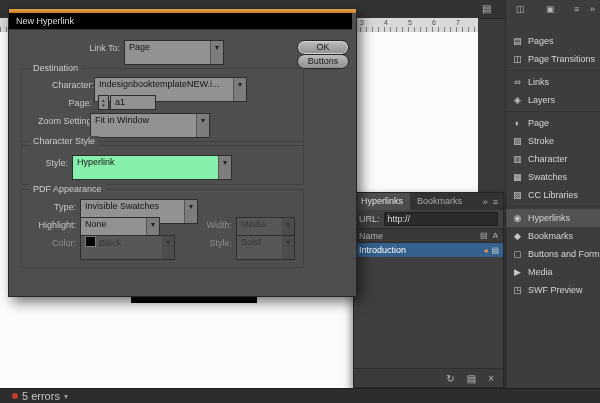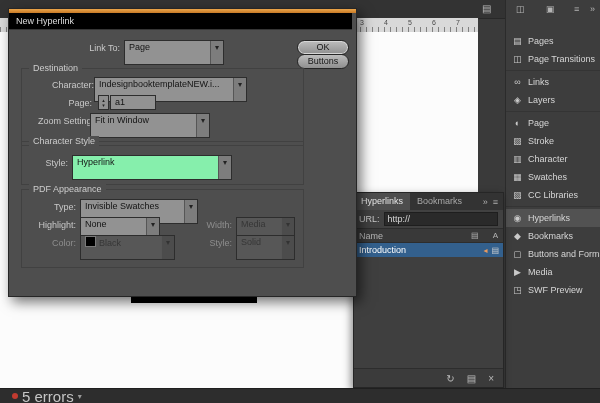--- a/index.html
+++ b/index.html
@@ -15,21 +15,21 @@
   .rnum{position:absolute;top:1px;font-size:7px;color:#4a4a4a}
   
   .page{position:absolute;left:0;top:32px;width:478px;height:356px;background:#fcfcfc}
   .partial-text{position:absolute;left:355px;top:60px;font-family:"Liberation Serif",serif;font-size:24px;color:#161616}
   .selected-text{position:absolute;left:131px;top:240px;background:#000;padding:1px 6px 4px;
        font-family:"Liberation Serif",serif;font-size:23px;color:#e59d71;text-decoration:underline}
   
   .statusbar{position:absolute;left:0;bottom:0;width:600px;height:15px;background:#2d2d2d;border-top:1px solid #1f1f1f;
        display:flex;align-items:center;padding-left:12px;gap:4px;box-sizing:border-box}
   .err-dot{width:6px;height:6px;border-radius:50%;background:#c23b30}
-  .err-text{font-size:15px;color:#c5c5c5}
+  .err-text{font-size:11px;color:#c5c5c5}
   .err-chev{font-size:8px;color:#9a9a9a}
   
   .dock{position:absolute;right:0;top:0;width:95px;height:388px;background:#3d3d3d;border-left:1px solid #2b2b2b;
        padding-top:30px;box-sizing:border-box}
   .dk-icon{position:absolute;top:4px;font-size:9px;color:#b5b5b5}
   .dock-group{border-top:1px solid #343434;padding:2px 0}
   .dock-group.first{border-top:none}
   .dock-item{display:flex;align-items:center;height:18px;padding-left:6px;gap:5px;cursor:pointer;overflow:hidden;white-space:nowrap}
   .dock-item.active{background:#525252}
   .d-icon{width:11px;font-size:9px;color:#c9c9c9;text-align:center;flex:none}
@@ -39,21 +39,21 @@
        box-shadow:-2px 3px 8px rgba(0,0,0,.45);display:flex;flex-direction:column;font-size:9px;box-sizing:border-box}
   .hp-tabs{height:17px;background:#333;display:flex;align-items:stretch;flex:none}
   .hp-tab{padding:0 7px;line-height:17px;color:#a8a8a8}
   .hp-tab.active{background:#4d4d4d;color:#e5e5e5}
   .sp{flex:1}
   .hp-chev,.hp-menu{align-self:center;color:#b0b0b0;font-size:9px;margin-right:5px}
   .hp-url{height:18px;display:flex;align-items:center;gap:4px;padding:0 5px;background:#414141;flex:none}
   .hp-url-label{color:#c8c8c8}
   .hp-url-field{flex:1;height:12px;background:#2a2a2a;border:1px solid #1e1e1e;color:#d5d5d5;line-height:12px;padding:0 3px}
   .hp-head{height:13px;background:#393939;border-top:1px solid #2d2d2d;border-bottom:1px solid #2d2d2d;
-       display:flex;align-items:center;padding:0 5px;gap:14px;flex:none}
+       display:flex;align-items:center;padding:0 5px;gap:5px;flex:none}
   .hp-head-label{color:#b5b5b5;flex:1}
   .hp-col-icon{color:#b5b5b5;font-size:8px}
   .hp-list{flex:1;background:#3f3f3f}
   .hp-row{height:14px;display:flex;align-items:center;padding:0 4px 0 5px;gap:4px}
   .hp-row.selected{background:#33608d;color:#fff}
   .hp-row-name{flex:1}
   .hp-row-icon{font-size:8px;color:#d3d3d3}
   .hp-row-icon.arrow{color:#e89a5f}
   .hp-foot{height:18px;border-top:1px solid #2d2d2d;background:#3b3b3b;display:flex;align-items:center;
        justify-content:flex-end;gap:12px;padding-right:9px;flex:none}

